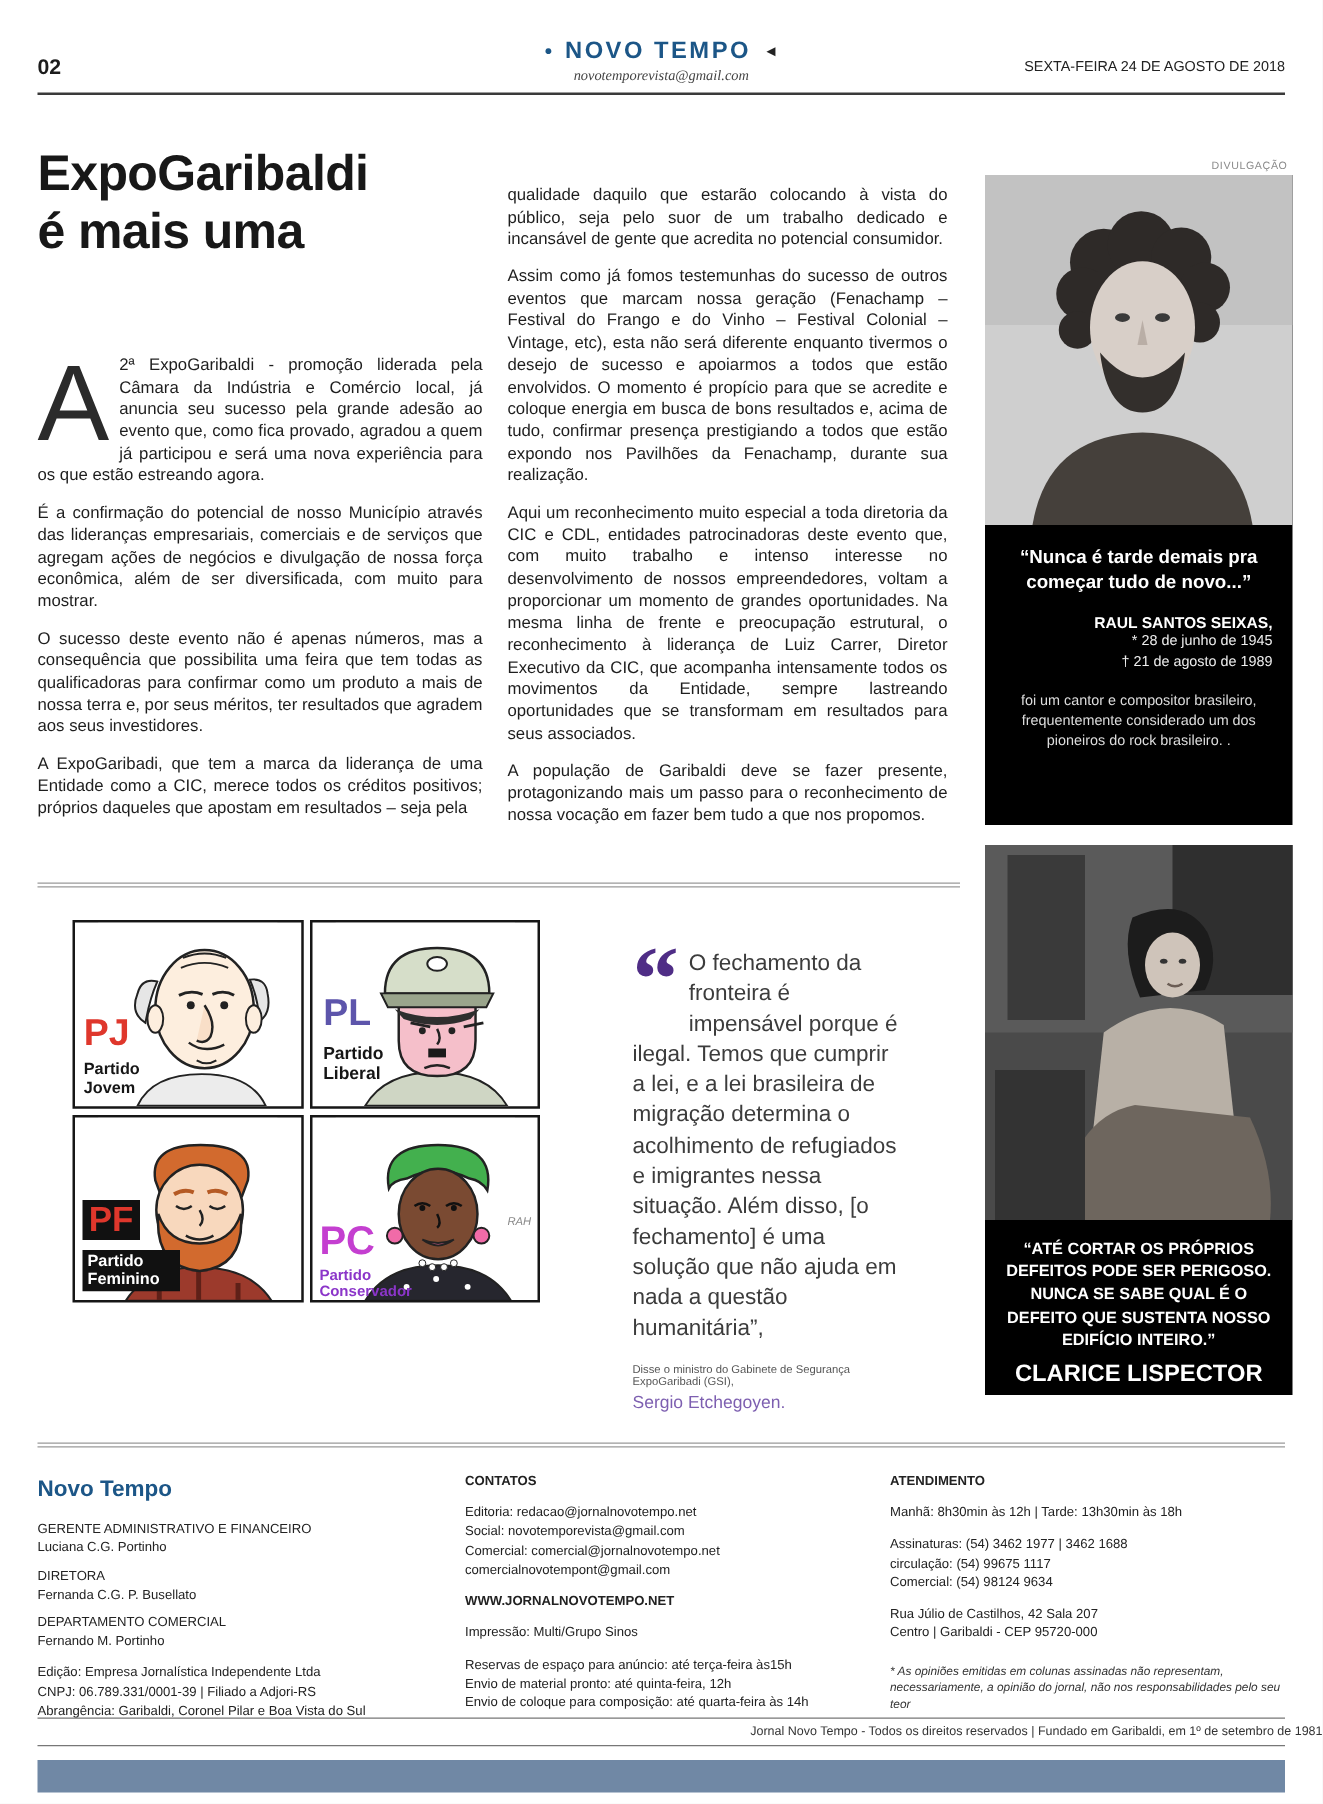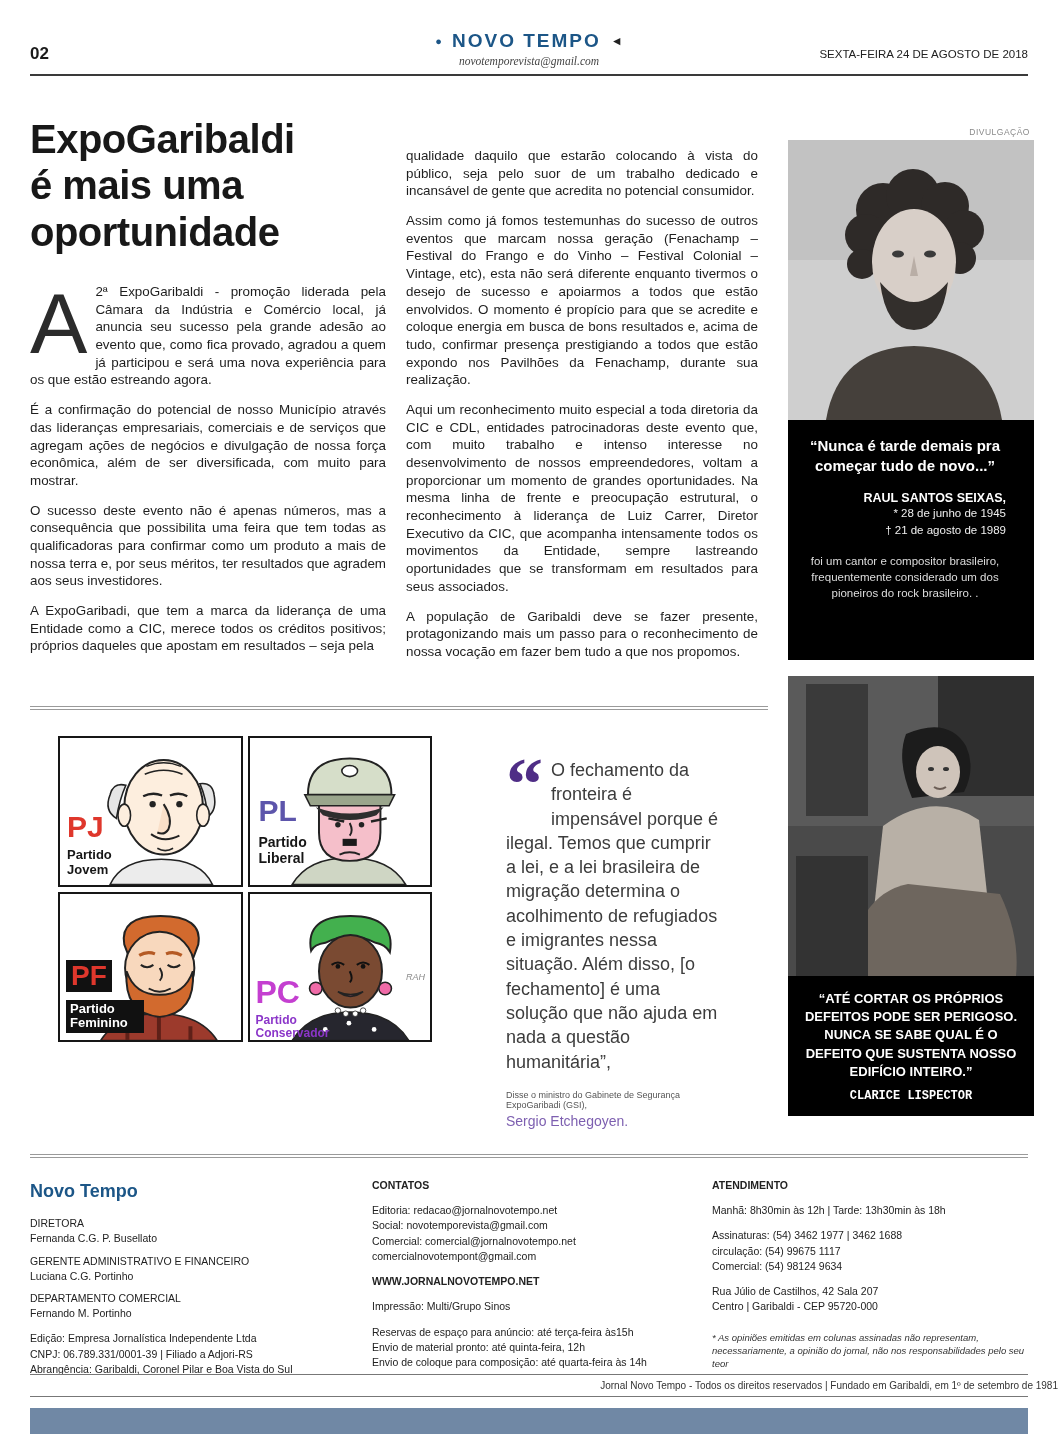--- a/index.html
+++ b/index.html
@@ -22,21 +22,21 @@
   .col { position:absolute; font-size:13.4px; line-height:1.32; text-align:justify; color:#1e1e1e; }
   .col p, .col .para { margin-bottom:12px; }
   .col1 { left:30px; top:283px; width:356px; }
   .col2 { left:406px; top:147px; width:352px; }
   .dropcap { float:left; font-size:86px; line-height:0.8; padding:6px 8px 0 0; color:#2b2b2b; font-weight:normal; }
 
   
   .raul-credit { position:absolute; right:28px; top:127px; font-size:8.5px; letter-spacing:0.5px; color:#8a8a8a; }
   .raul-box { position:absolute; left:788px; top:140px; width:246px; height:520px; background:#000; }
   .raul-photo { display:block; width:246px; height:280px; }
-  .raul-text { padding:16px 28px 0 16px; color:#fff; }
+  .raul-text { padding:16px 16px 0 16px; color:#fff; }
   .raul-quote { font-size:15px; font-weight:bold; text-align:center; line-height:1.35; }
   .raul-name { font-size:12.5px; font-weight:bold; text-align:right; margin-top:14px; }
   .raul-dates { font-size:11.5px; text-align:right; line-height:1.5; color:#eee; }
   .raul-bio { font-size:11.5px; text-align:center; line-height:1.4; margin-top:14px; color:#ddd; }
 
   
   .divider1 { position:absolute; left:30px; top:706px; width:738px; height:4px; border-top:1px solid #9a9a9a; border-bottom:1px solid #9a9a9a; }
   .divider2 { position:absolute; left:30px; right:30px; top:1154px; height:4px; border-top:1px solid #9a9a9a; border-bottom:1px solid #9a9a9a; }
 
   
@@ -60,21 +60,21 @@
   .pq-mark { float:left; font-family:"Liberation Serif", serif; font-size:74px; line-height:0.62; color:#4f2d86; font-weight:bold; margin:4px 8px 0 0; }
   .pq-text { font-size:18px; line-height:1.35; color:#3c3c3c; }
   .pq-src { font-size:9px; color:#555; margin-top:16px; }
   .pq-name { font-size:14px; color:#7d5fb0; margin-top:3px; }
 
   
   .clarice-box { position:absolute; left:788px; top:676px; width:246px; height:440px; background:#000; }
   .clarice-photo { display:block; width:246px; height:300px; }
   .clarice-text { padding:14px 10px 0 10px; color:#fff; text-align:center; }
   .clarice-quote { font-size:13px; font-weight:bold; line-height:1.4; }
-  .clarice-author { font-size:12px; font-weight:bold; margin-top:8px;font-family:Liberation Mono, monospace; }
+  .clarice-author { font-size:19px; font-weight:bold; margin-top:8px; }
 
   
   .ft-col { position:absolute; top:1178px; font-size:10.5px; line-height:1.45; color:#222; }
   .ft-left  { left:30px;  width:320px; }
   .ft-mid   { left:372px; width:320px; }
   .ft-right { left:712px; width:316px; }
   .ft-brand { font-size:18px; font-weight:bold; color:#1c5687; margin-bottom:12px; }
   .ft-heading { font-weight:bold; margin-bottom:10px; }
   .ft-pair { margin-bottom:7px; }
   .ft-line { }
@@ -100,21 +100,20 @@
       <span class="hdr-arrow">◄</span>
     </div>
     <div class="hdr-email">novotemporevista@gmail.com</div>
   </div>
   <div class="hdr-date">SEXTA-FEIRA 24 DE AGOSTO DE 2018</div>
   <div class="hdr-rule"></div>
 
   <div class="headline">
     <div>ExpoGaribaldi</div>
     <div>é mais uma</div>
-    <div>oportunidade</div>
   </div>
 
   <div class="col col1">
     <div class="para">
       <span class="dropcap">A</span><span>2ª ExpoGaribaldi - promoção liderada pela Câmara da Indústria e Comércio local, já anuncia seu sucesso pela grande adesão ao evento que, como fica provado, agradou a quem já participou e será uma nova experiência para os que estão estreando agora.</span>
     </div>
     <p>É a confirmação do potencial de nosso Município através das lideranças empresariais, comerciais e de serviços que agregam ações de negócios e divulgação de nossa força econômica, além de ser diversificada, com muito para mostrar.</p>
     <p>O sucesso deste evento não é apenas números, mas a consequência que possibilita uma feira que tem todas as qualificadoras para confirmar como um produto a mais de nossa terra e, por seus méritos, ter resultados que agradem aos seus investidores.</p>
     <p>A ExpoGaribadi, que tem a marca da liderança de uma Entidade como a CIC, merece todos os créditos positivos; próprios daqueles que apostam em resultados – seja pela</p>
   </div>
@@ -273,26 +272,26 @@
       <div class="clarice-quote">“ATÉ CORTAR OS PRÓPRIOS DEFEITOS PODE SER PERIGOSO. NUNCA SE SABE QUAL É O DEFEITO QUE SUSTENTA NOSSO EDIFÍCIO INTEIRO.”</div>
       <div class="clarice-author">CLARICE LISPECTOR</div>
     </div>
   </div>
 
   <div class="divider2"></div>
 
   <div class="ft-col ft-left">
     <div class="ft-brand">Novo Tempo</div>
     <div class="ft-pair">
+      <div>GERENTE ADMINISTRATIVO E FINANCEIRO</div>
+      <div>Luciana C.G. Portinho</div>
+    </div>
+    <div class="ft-pair">
       <div>DIRETORA</div>
       <div>Fernanda C.G. P. Busellato</div>
-    </div>
-    <div class="ft-pair">
-      <div>GERENTE ADMINISTRATIVO E FINANCEIRO</div>
-      <div>Luciana C.G. Portinho</div>
     </div>
     <div class="ft-pair">
       <div>DEPARTAMENTO COMERCIAL</div>
       <div>Fernando M. Portinho</div>
     </div>
     <div class="ft-line mt">Edição: Empresa Jornalística Independente Ltda</div>
     <div class="ft-line">CNPJ: 06.789.331/0001-39 | Filiado a Adjori-RS</div>
     <div class="ft-line">Abrangência: Garibaldi, Coronel Pilar e Boa Vista do Sul</div>
   </div>
 

